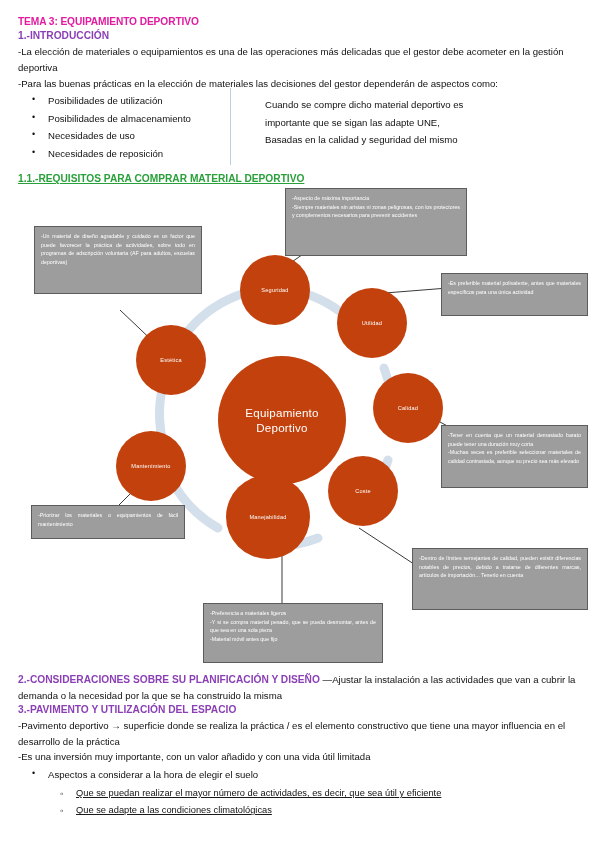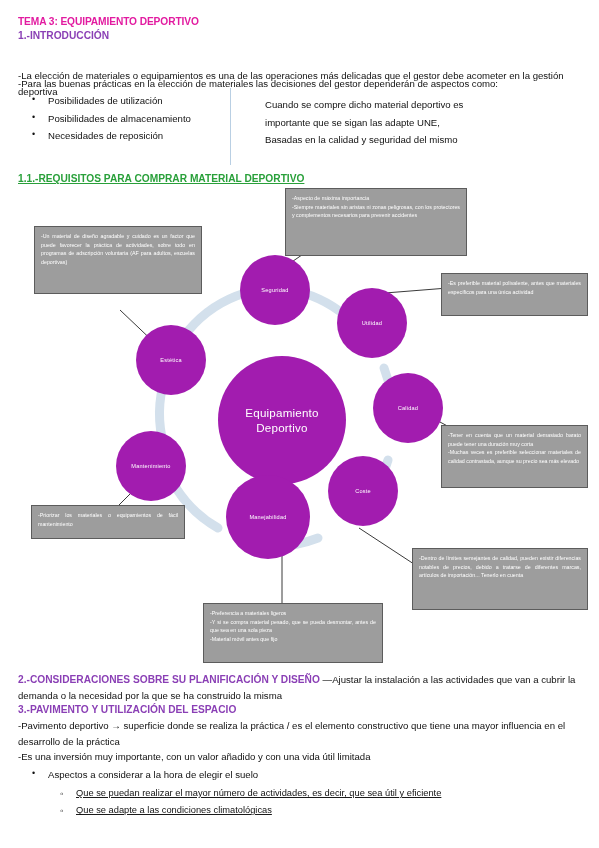--- a/index.html
+++ b/index.html
@@ -120,21 +120,21 @@
     height: 475px;
   }
   .diagram svg {
     position: absolute;
     left: 0;
     top: 0;
   }
   .node {
     position: absolute;
     border-radius: 50%;
-    background: #a21caf;
+    background: #c2410c;
     color: #ffffff;
     display: flex;
     align-items: center;
     justify-content: center;
     text-align: center;
     font-size: 5.6px;
     letter-spacing: 0.2px;
     line-height: 8px;
   }
   .node.center {
@@ -163,32 +163,33 @@
 <div class="page">
 
   <div class="txt-block" style="top:15px;">
     <div class="h-title">TEMA 3: EQUIPAMIENTO DEPORTIVO</div>
   </div>
 
   <div class="txt-block" style="top:29px;">
     <div class="h-sub-purple">1.-INTRODUCCIÓN</div>
   </div>
 
-  <div class="txt-block" style="top:44px;margin-top:24px;">
+  <div class="txt-block" style="top:44px;">
     <div class="para">-La elección de materiales o equipamientos es una de las operaciones más delicadas que el gestor debe acometer en la gestión deportiva</div>
   </div>
 
   <div class="txt-block" style="top:76px;">
     <div class="para">-Para las buenas prácticas en la elección de materiales las decisiones del gestor dependerán de aspectos como:</div>
   </div>
 
   <div class="txt-block" style="top:92px;">
     <ul class="bullets">
       <li>Posibilidades de utilización</li>
       <li>Posibilidades de almacenamiento</li>
+      <li>Necesidades de uso</li>
       <li>Necesidades de reposición</li>
     </ul>
   </div>
 
   <div class="divider-v"></div>
 
   <div class="side-note">
     <div>Cuando se compre dicho material deportivo es</div>
     <div class="just">importante que se sigan las adapte UNE,</div>
     <div>Basadas en la calidad y seguridad del mismo</div>

